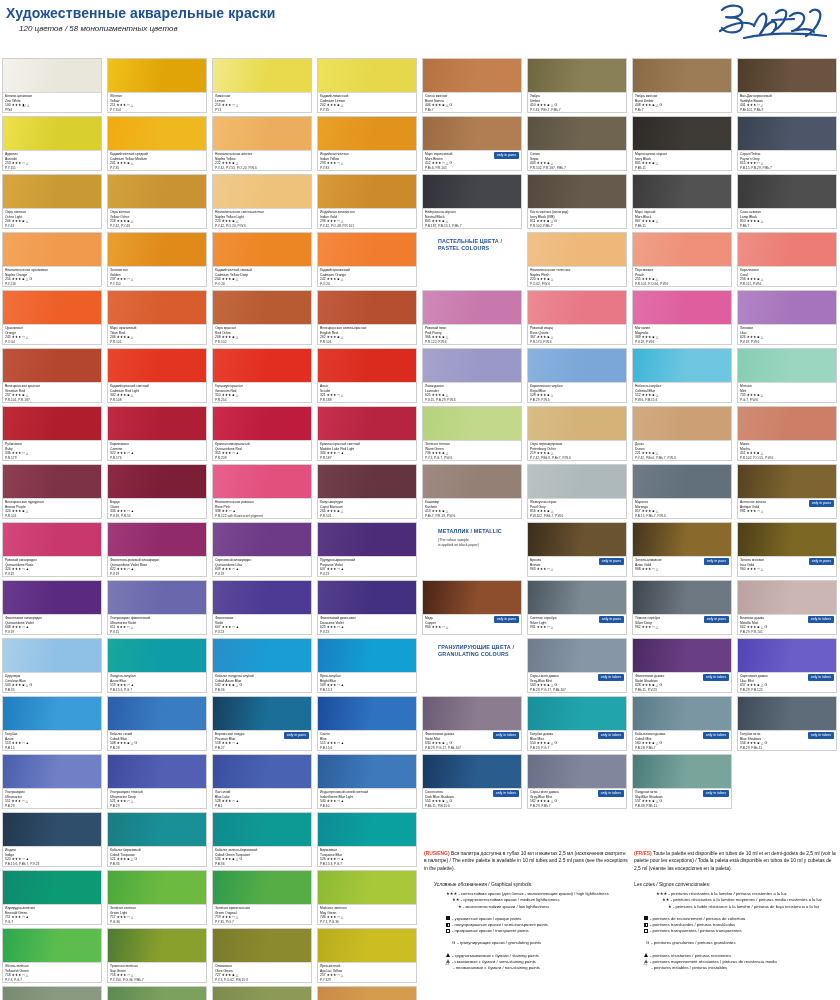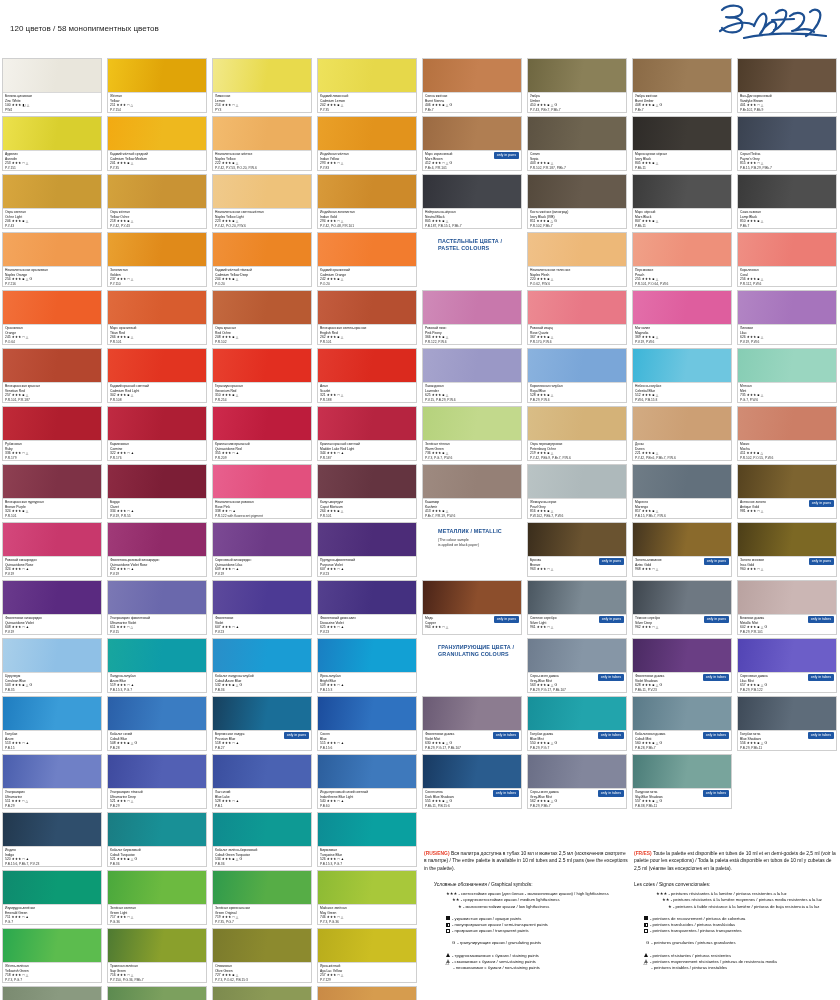--- a/index.html
+++ b/index.html
@@ -14,22 +14,22 @@
   }
 
   
   #header { position:absolute; left:0; top:0; width:840px; height:52px; }
   #title {
     position:absolute; left:6px; top:5px;
     font-size:14px; font-weight:bold; color:#1d4f91;
     letter-spacing:0.1px;
   }
   #subtitle {
-    position:absolute; left:10px; top:24px;
-    font-size:8px; color:#222;
+    position:absolute; left:19px; top:24px;
+    font-size:8px; color:#222;font-style:italic;
   }
   #logo {
     position:absolute; right:6px; top:0px; width:120px; height:44px;
   }
   #logo svg { display:block; }
 
   
   #grid { position:absolute; left:0; top:0; width:840px; height:1000px; }
 
   .cell {
@@ -133,20 +133,21 @@
   .legend .tri.open::before{
     content:"\25B3"; position:absolute; left:-0.4px; top:-5.2px;
     font-size:5px; color:#111; line-height:5px;
   }
   .legend .gletter { font-style:normal; margin-right:2px; }
 </style>
 </head>
 <body>
 
 <div id="header">
+  <div id="title">Художественные акварельные краски</div>
   <div id="subtitle">120 цветов / 58 монопигментных цветов</div>
   <div id="logo">
     <svg width="120" height="44" viewBox="0 0 120 44">
       <g fill="none" stroke="#1d4f91" stroke-width="2.2" stroke-linecap="round" stroke-linejoin="round">
         <path d="M8 10 C14 4, 30 4, 28 12 C27 18, 14 18, 12 17 C22 17, 30 19, 28 27 C26 34, 12 34, 8 28"></path>
         <path d="M6 31 C16 24, 30 20, 40 25"></path>
         <path d="M40 26 C44 16, 50 10, 52 16 C54 22, 48 32, 46 34 C52 24, 60 18, 62 24 C63 29, 58 34, 56 34"></path>
         <path d="M62 13 C66 9, 74 8, 72 16 C70 24, 62 30, 60 30"></path>
         <path d="M58 20 L80 19"></path>
         <path d="M76 16 C82 11, 92 12, 90 20 C88 27, 80 31, 78 31 C86 29, 96 28, 100 32"></path>

